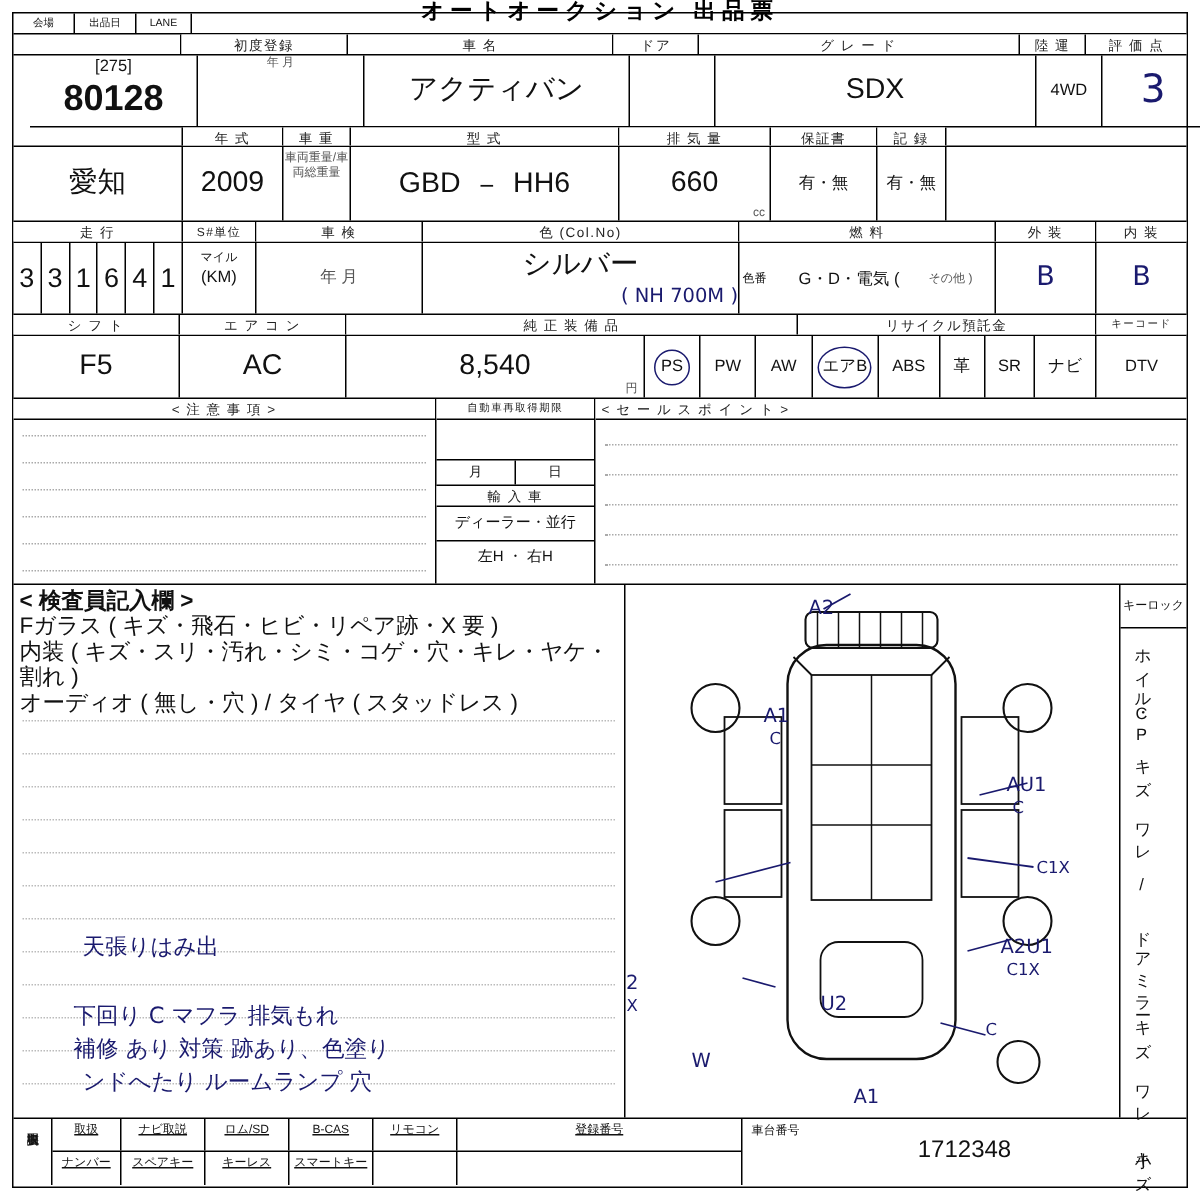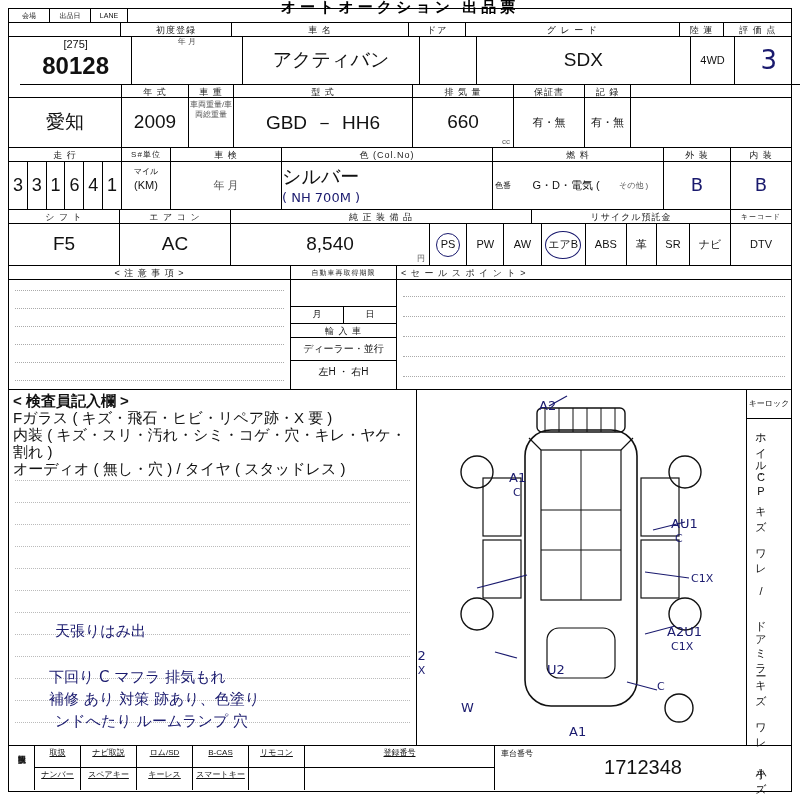--- a/index.html
+++ b/index.html
@@ -134,22 +134,22 @@
       <div style="flex:1;font-size:18px;text-align:center;line-height:46px;">1</div>
     </div>
     <div style="width:48px;border-right:1px solid #000;text-align:center;">
       <div class="tiny" style="line-height:13px;padding-top:3px;">マイル</div>
       <div class="sm" style="line-height:15px;">(KM)</div>
     </div>
     <div style="width:110px;border-right:1px solid #000;">
       <div class="sm" style="line-height:46px;text-align:center;color:#555;">年    月</div>
     </div>
     <div style="width:210px;border-right:1px solid #000;position:relative;">
-      <div class="mid" style="line-height:26px;text-align:left;padding-top:2px;">シルバー</div>
-      <div class="hand" style="font-size:13px;text-align:left;line-height:16px;">( NH 700M )</div>
+      <div class="mid" style="line-height:26px;text-align:center;padding-top:2px;">シルバー</div>
+      <div class="hand" style="font-size:13px;text-align:right;line-height:16px;">( NH 700M )</div>
     </div>
     <div style="width:170px;border-right:1px solid #000;display:flex;align-items:center;">
       <div style="width:20px;font-size:8px;text-align:center;line-height:11px;">色番</div>
       <div class="sm" style="flex:1;text-align:center;">G・D・電気 (</div>
       <div class="tiny" style="width:44px;color:#555;">その他 )</div>
     </div>
     <div style="width:66px;border-right:1px solid #000;">
       <div class="hand" style="font-size:18px;line-height:46px;text-align:center;">B</div>
     </div>
     <div style="flex:1;">
@@ -351,17 +351,17 @@
         <div class="cell" style="width:46px;border-bottom:none;">ナンバー</div>
         <div class="cell" style="width:56px;border-bottom:none;">スペアキー</div>
         <div class="cell" style="width:56px;border-bottom:none;">キーレス</div>
         <div class="cell" style="width:56px;border-bottom:none;">スマートキー</div>
         <div class="cell" style="width:56px;border-bottom:none;"></div>
         <div class="cell" style="flex:1;border-bottom:none;border-right:none;"></div>
       </div>
     </div>
     <div style="flex:1;box-sizing:border-box;position:relative;">
       <div class="tiny" style="position:absolute;left:6px;top:2px;">車台番号</div>
-      <div style="font-size:20px;text-align:center;line-height:42px;">1712348</div>
+      <div style="font-size:16px;text-align:center;line-height:42px;">1712348</div>
     </div>
   </div>
 
 </div>
 
 </body></html>

